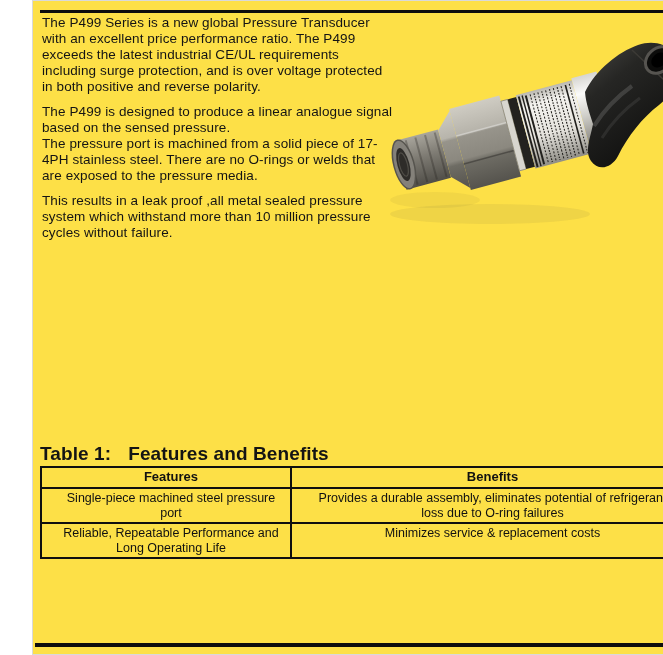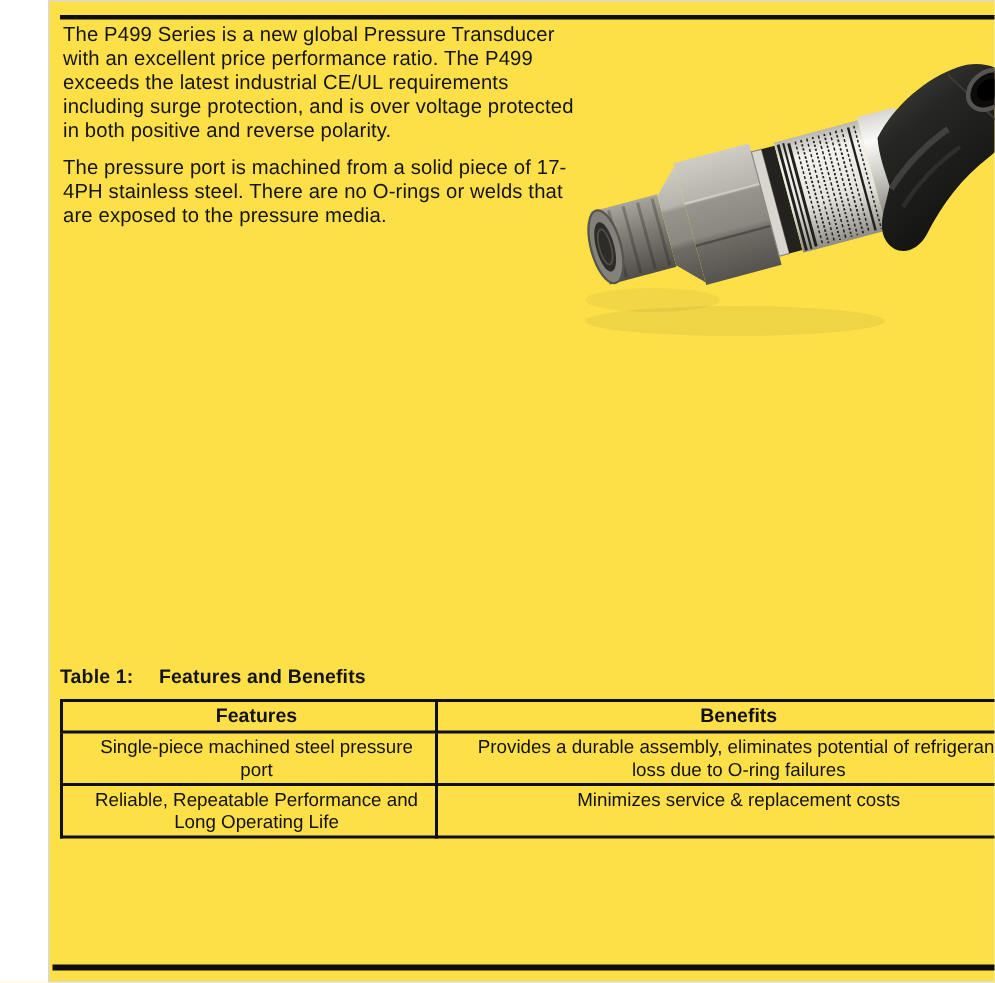--- a/index.html
+++ b/index.html
@@ -21,21 +21,21 @@
     position:absolute; left:10px; top:15px; width:352px;
     font-size:13.5px; line-height:16px; letter-spacing:0.1px;
   }
   .intro p { margin:0; }
   .intro p.gap-after { margin-bottom:9px; }
 
   .product-photo { position:absolute; left:348px; top:18px; width:312px; height:245px; }
 
   .table-caption {
     position:absolute; left:8px; top:443px;
-    font-size:13px; font-weight:bold; letter-spacing:0.1px;
+    font-size:19px; font-weight:bold; letter-spacing:0.1px;
   }
   .table-caption .caption-title { margin-left:17px; }
 
   table.features {
     position:absolute; left:8px; top:466px;
     width:643px; border-collapse:collapse; table-layout:fixed;
     font-size:12.5px; line-height:14.5px; color:#111;
   }
   table.features col.c1 { width:250px; }
   table.features col.c2 { width:393px; }
@@ -55,21 +55,23 @@
 </style>
 </head>
 <body>
 
 <div class="page">
 
   <div class="rule rule-top"></div>
 
   <div class="intro">
     <p class="gap-after">The P499 Series is a new global Pressure Transducer with an excellent price performance ratio. The P499 exceeds the latest industrial CE/UL requirements including surge protection, and is over voltage protected in both positive and reverse polarity.</p>
+    <p>The P499 is designed to produce a linear analogue signal based on the sensed pressure.</p>
     <p class="gap-after">The pressure port is machined from a solid piece of 17-4PH stainless steel. There are no O-rings or welds that are exposed to the pressure media.</p>
+    <p>This results in a leak proof ,all metal sealed pressure system which withstand more than 10 million pressure cycles without failure.</p>
   </div>
 
   <svg class="product-photo" viewBox="0 0 312 245" aria-hidden="true">
     <defs>
       <linearGradient id="gradPort" x1="0" y1="0" x2="0" y2="1">
         <stop offset="0" stop-color="#a8a59c"></stop>
           <stop offset="0.45" stop-color="#7d7a72"></stop>
           <stop offset="1" stop-color="#504e48"></stop>
       </linearGradient>
       <linearGradient id="gradHex" x1="0" y1="0" x2="0" y2="1">

